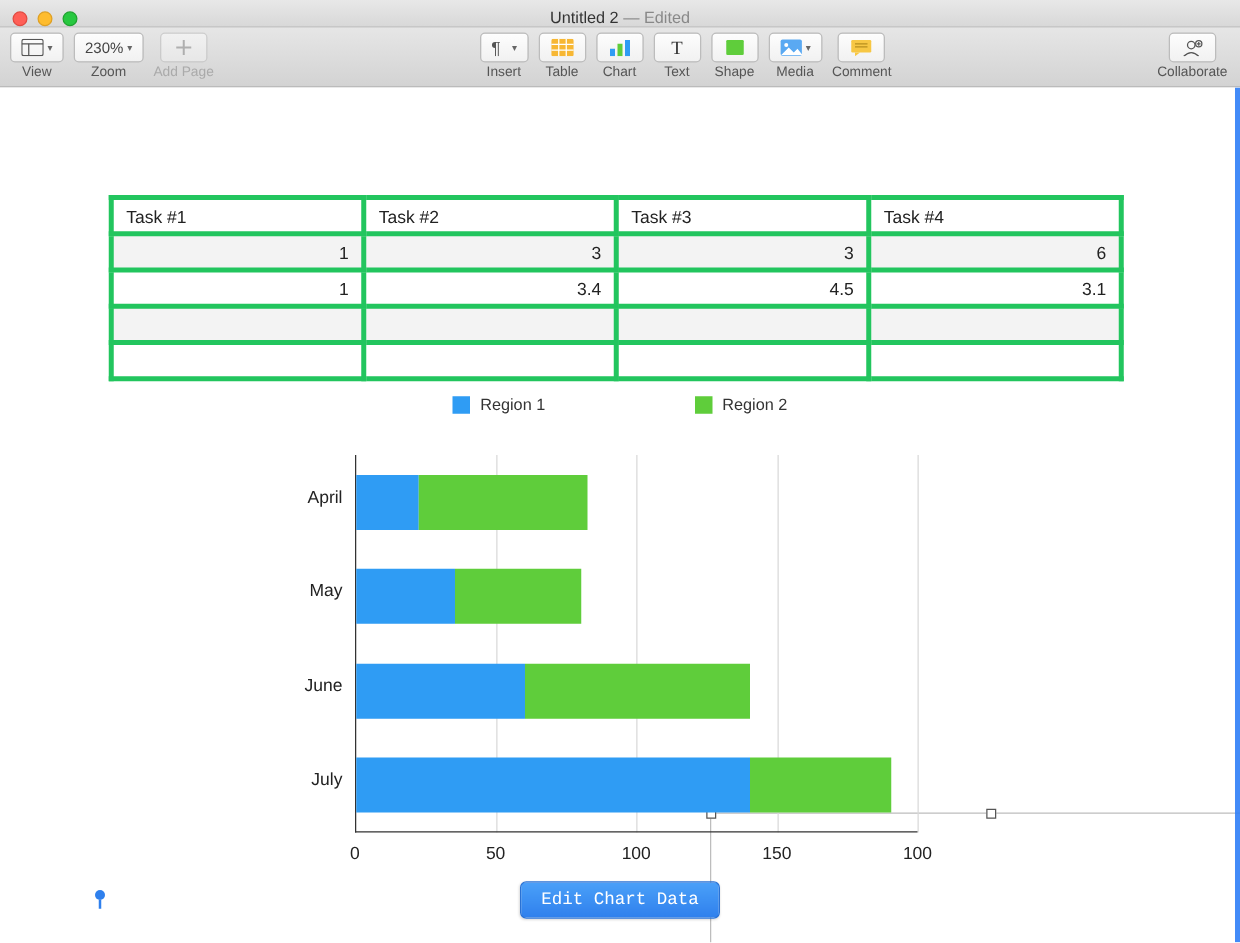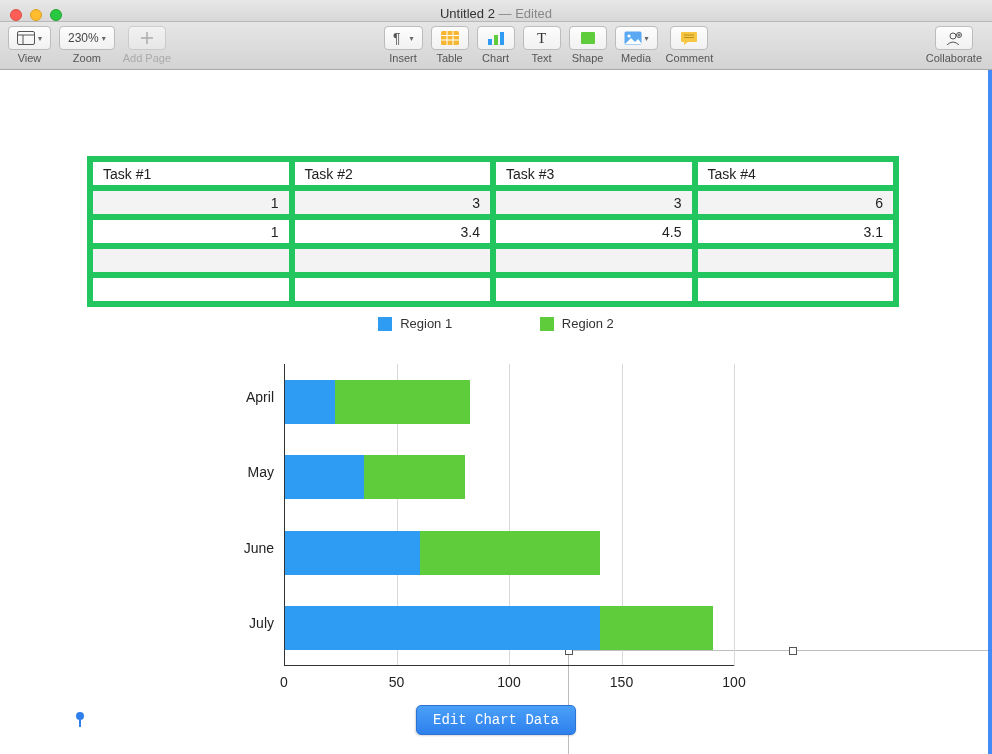--- a/index.html
+++ b/index.html
@@ -67,33 +67,33 @@
     .scroll-edge { position: absolute; right: 0; top: 0; bottom: 0; width: 4px; background: #2f7ef7; opacity: 0.9; }
     
     .dtable {
       position: absolute;
       left: 87px; top: 86px;
       width: 812px;
       border-collapse: collapse;
       font-size: 14px;
     }
     .dtable th, .dtable td {
-      border: 6px solid #22c55e;
+      border: 4px solid #22c55e;
       height: 29px;
       padding: 0 10px;
       text-align: right;
       font-weight: 400;
       color: #222;
     }
     .dtable th { text-align: left; background: #fff; font-weight: 400; }
     .dtable tr.shaded td, .dtable tr.shaded th { background: #f3f3f3; }
     .dtable col { width: 203px; }
     
     .legend { position: absolute; left: 0; right: 0; top: 246px; text-align: center; font-size: 13px; }
-    .legend-item { display: inline-flex; align-items: flex-end; margin: 0 42px; gap: 8px; }
+    .legend-item { display: inline-flex; align-items: flex-end; margin: 0 58px; gap: 8px; }
     .swatch { width: 14px; height: 14px; display: inline-block; }
     .sw-blue { background: #2f9cf4; }
     .sw-green { background: #5fcd3b; }
     
     .chart-sel {
       position: absolute;
       left: 284px; top: 290px;
       width: 450px; height: 310px;
       border: 1px solid #bdbdbd;
     }

